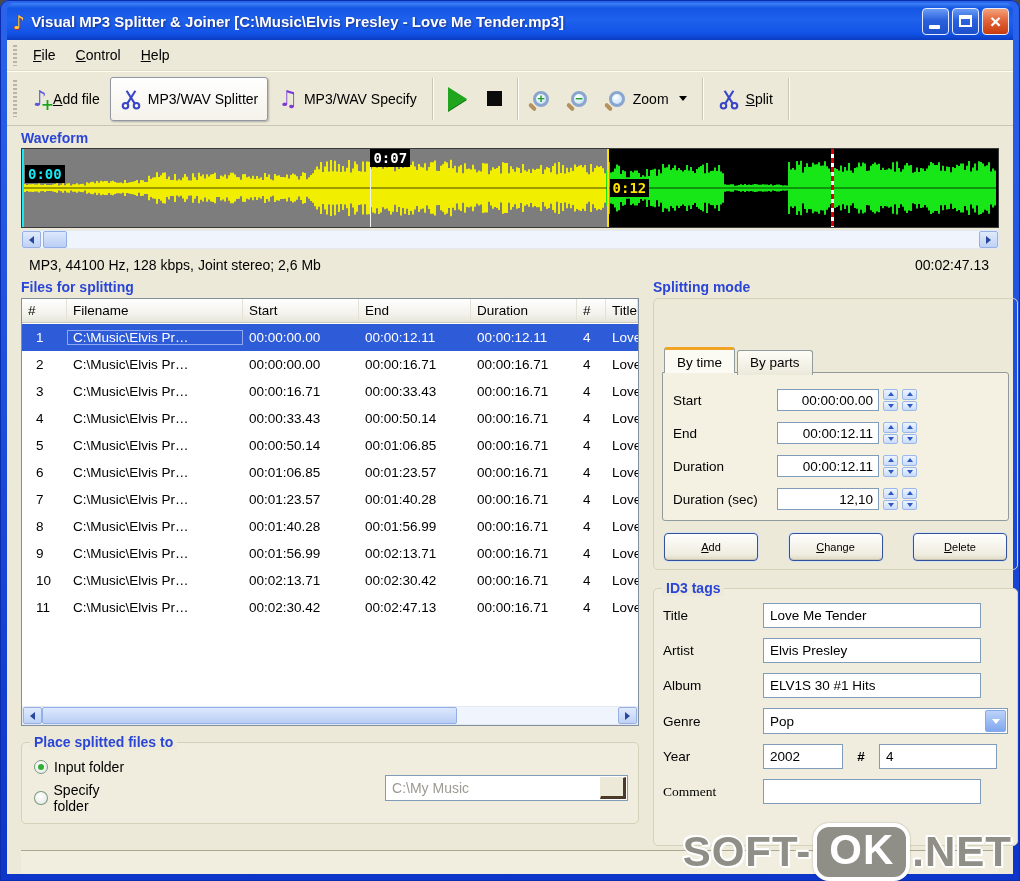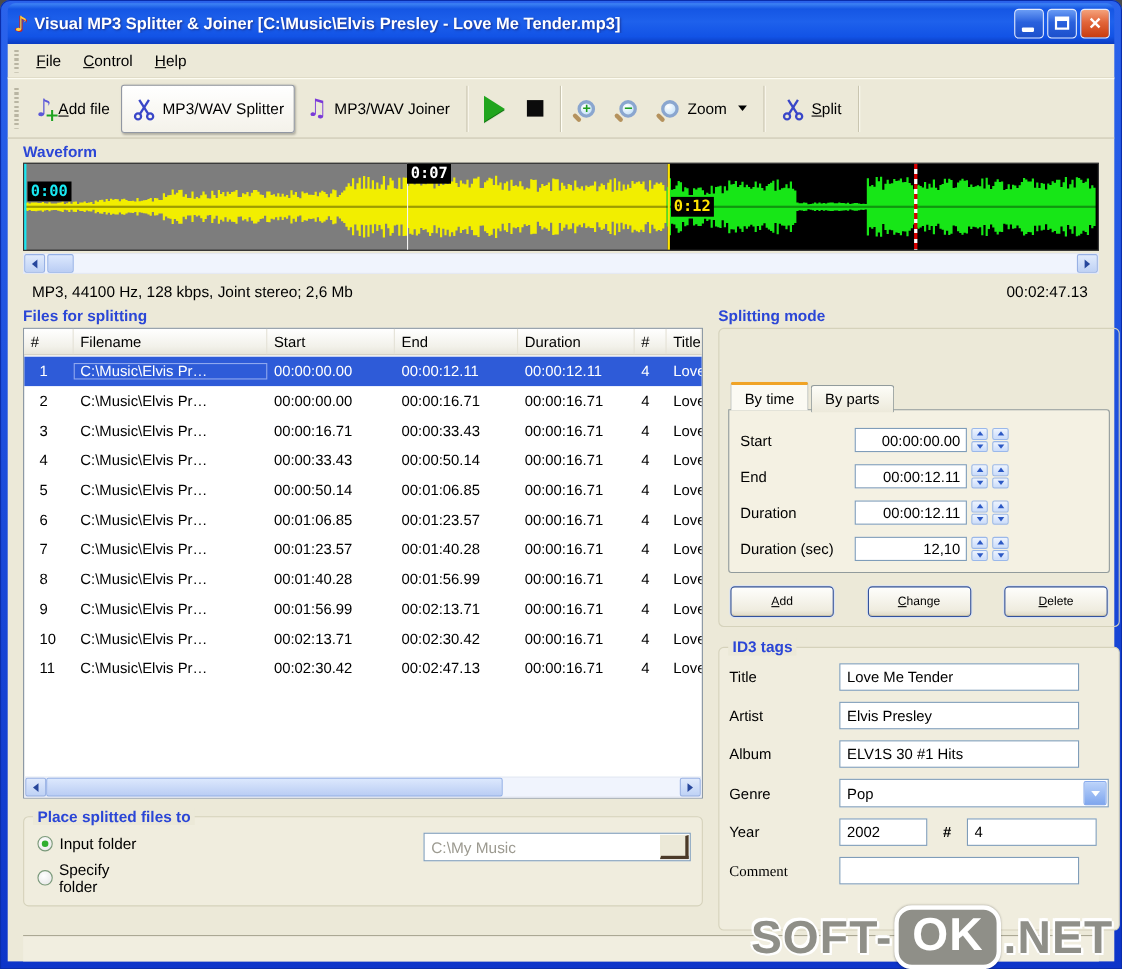--- a/index.html
+++ b/index.html
@@ -89,21 +89,21 @@
   .hs{position:absolute;left:0;right:0;bottom:0;}
   
   .groupbox{border:1px solid #d5d2bb;border-radius:5px;position:relative;background:#f0edde;}
   .groupbox>.grouplabel{position:absolute;top:-9px;left:8px;background:#ece9d8;padding:0 4px;}
   
   .placebox{margin-top:16px;height:82px;padding:14px 10px 8px 12px;display:flex;align-items:flex-start;}
   .radios{display:flex;flex-direction:column;gap:7px;margin-top:2px;}
   .radio-row{display:flex;align-items:center;gap:6px;font-size:14px;cursor:pointer;}
   .radio{width:14px;height:14px;border-radius:50%;border:1px solid #7b9a7b;background:radial-gradient(circle at 40% 35%,#ffffff,#e4e4e4);position:relative;}
   .radio.checked::after{content:'';position:absolute;left:3px;top:3px;width:6px;height:6px;border-radius:50%;background:#2fae2f;}
-  .folderfield{margin-left:250px;width:252px;height:26px;border:1px solid #7f9db9;background:#fff;
+  .folderfield{margin-left:250px;margin-top:18px;width:252px;height:26px;border:1px solid #7f9db9;background:#fff;
     display:flex;align-items:center;position:relative;}
   .folderfield .ftext{flex:1;color:#9c9a90;font-size:14px;padding-left:6px;white-space:nowrap;overflow:hidden;}
   .browse-btn{width:26px;height:22px;margin-right:1px;background:#ece9d8;border:1px solid #ece9d8;border-right:3px solid #4b3a28;border-bottom:3px solid #4b3a28;cursor:pointer;}
   
   .splitbox{margin-top:3px;padding:10px 9px 12px 9px;}
   .tabsrow{display:flex;margin-left:2px;position:relative;z-index:2;margin-top:40px;}
   .tab{border:1px solid #919b9c;border-bottom:none;border-radius:3px 3px 0 0;padding:4px 12px 3px;font-size:13.5px;
     background:linear-gradient(180deg,#fdfdf8,#ece9da);cursor:pointer;margin-right:2px;position:relative;top:3px;}
   .tab.active{background:#fbfaf3;border-top:3px solid #f0a325;top:0;padding-top:5px;z-index:3;margin-bottom:-1px;}
   .tabpanel{border:1px solid #919b9c;background:#f4f1e3;border-radius:0 3px 3px 3px;padding:16px 8px 8px 10px;position:relative;z-index:1;}
@@ -175,21 +175,21 @@
         <svg class="ico-scissors" viewBox="0 0 20 20">
             <circle cx="5" cy="16.2" r="2.5"></circle>
             <circle cx="15" cy="16.2" r="2.5"></circle>
             <line x1="6.6" y1="14.2" x2="14" y2="2.5"></line>
             <line x2="6" y2="2.5" x1="13.4" y1="14.2"></line>
           </svg>
         <span>MP3/WAV Splitter</span>
       </button>
       <button class="tbtn">
         <span class="note-ico" style="color:#7a3ad8;">♫</span>
-        <span>MP3/WAV Joiner</span>
+        <span>MP3/WAV Specify</span>
       </button>
       <span class="tsep"></span>
       <button class="tbtn">
           <span class="play-tri"></span>
         </button>
       <button class="tbtn">
           <span class="stop-sq"></span>
         </button>
       <span class="tsep"></span>
       <button class="tbtn">

